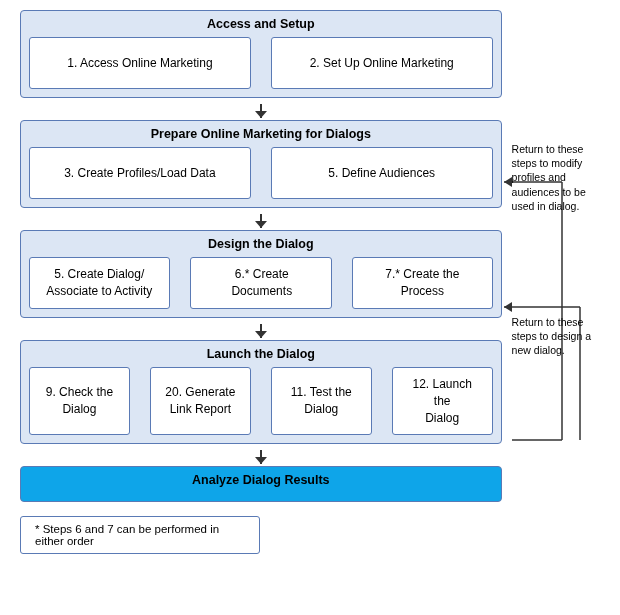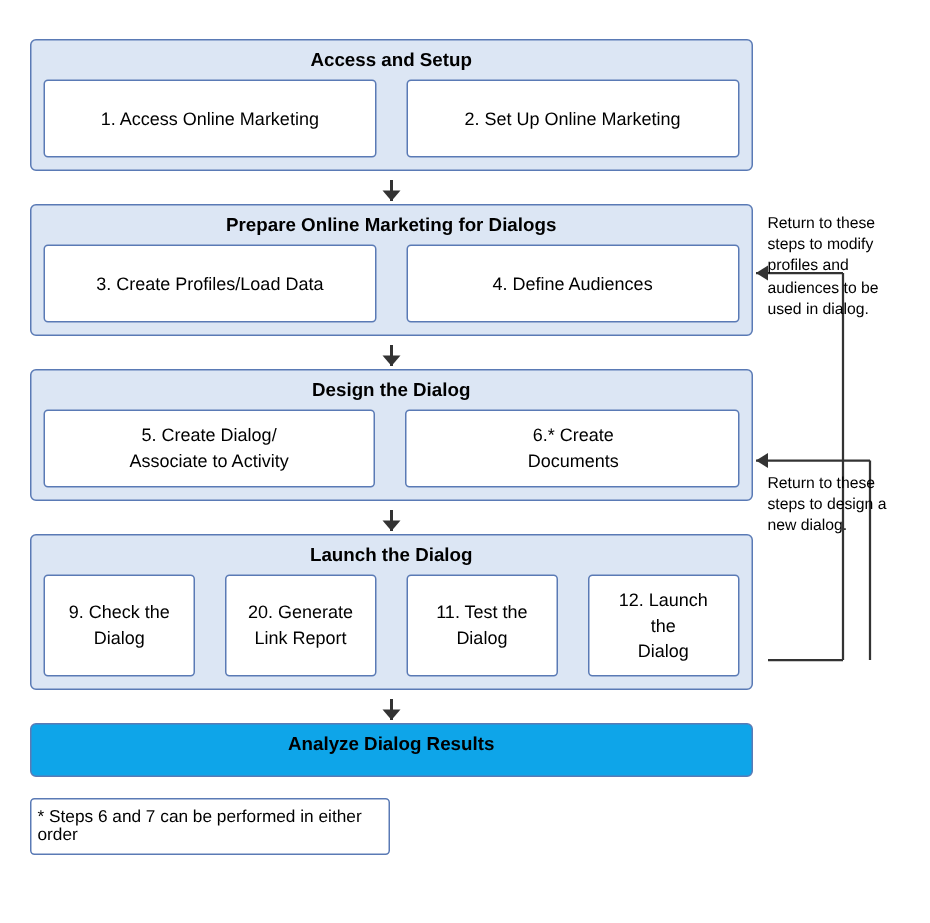--- a/index.html
+++ b/index.html
@@ -80,35 +80,34 @@
       border-left: 6px solid transparent;
       border-right: 6px solid transparent;
       border-top: 7px solid #333;
     }
 
     
     .bottom-note {
       border: 1.5px solid #5a7ab5;
       border-radius: 3px;
       background: #fff;
-      padding: 6px 4px;
+      padding: 6px 14px;
       font-size: 11.5px;
       width: 240px;
       margin-top: 8px;
     }
 
     
     .section-analyze {
       background: #0ea5e9;
     }
 
     .flow-wrapper {
       position: relative;
       width: 490px;
-      margin-top: 16px;
     }
 
     .outer-wrapper {
       display: flex;
       gap: 0;
       width: 100%;
     }
 
     .right-panel {
       width: 100px;
@@ -139,33 +138,35 @@
           <div class="inner-box">2. Set Up Online Marketing</div>
         </div>
       </div>
 
       <div class="arrow-down"></div>
 
       <div class="section">
         <div class="section-title">Prepare Online Marketing for Dialogs</div>
         <div class="boxes-row">
           <div class="inner-box">3. Create Profiles/Load Data</div>
-          <div class="inner-box">4. Define Audiences</div>
+          <div class="inner-box">5. Define Audiences</div>
         </div>
       </div>
 
       <div class="arrow-down"></div>
 
       <div class="section">
         <div class="section-title">Design the Dialog</div>
         <div class="boxes-row">
           <div class="inner-box" style="white-space: pre-line;">5. Create Dialog/
 Associate to Activity</div>
           <div class="inner-box" style="white-space: pre-line; padding-left: 12px;">6.* Create
 Documents</div>
+          <div class="inner-box" style="white-space: pre-line;">7.* Create the
+Process</div>
         </div>
       </div>
 
       <div class="arrow-down"></div>
 
       <div class="section">
         <div class="section-title">Launch the Dialog</div>
         <div class="boxes-row">
           <div class="inner-box" style="white-space: pre-line;">9. Check the
 Dialog</div>

